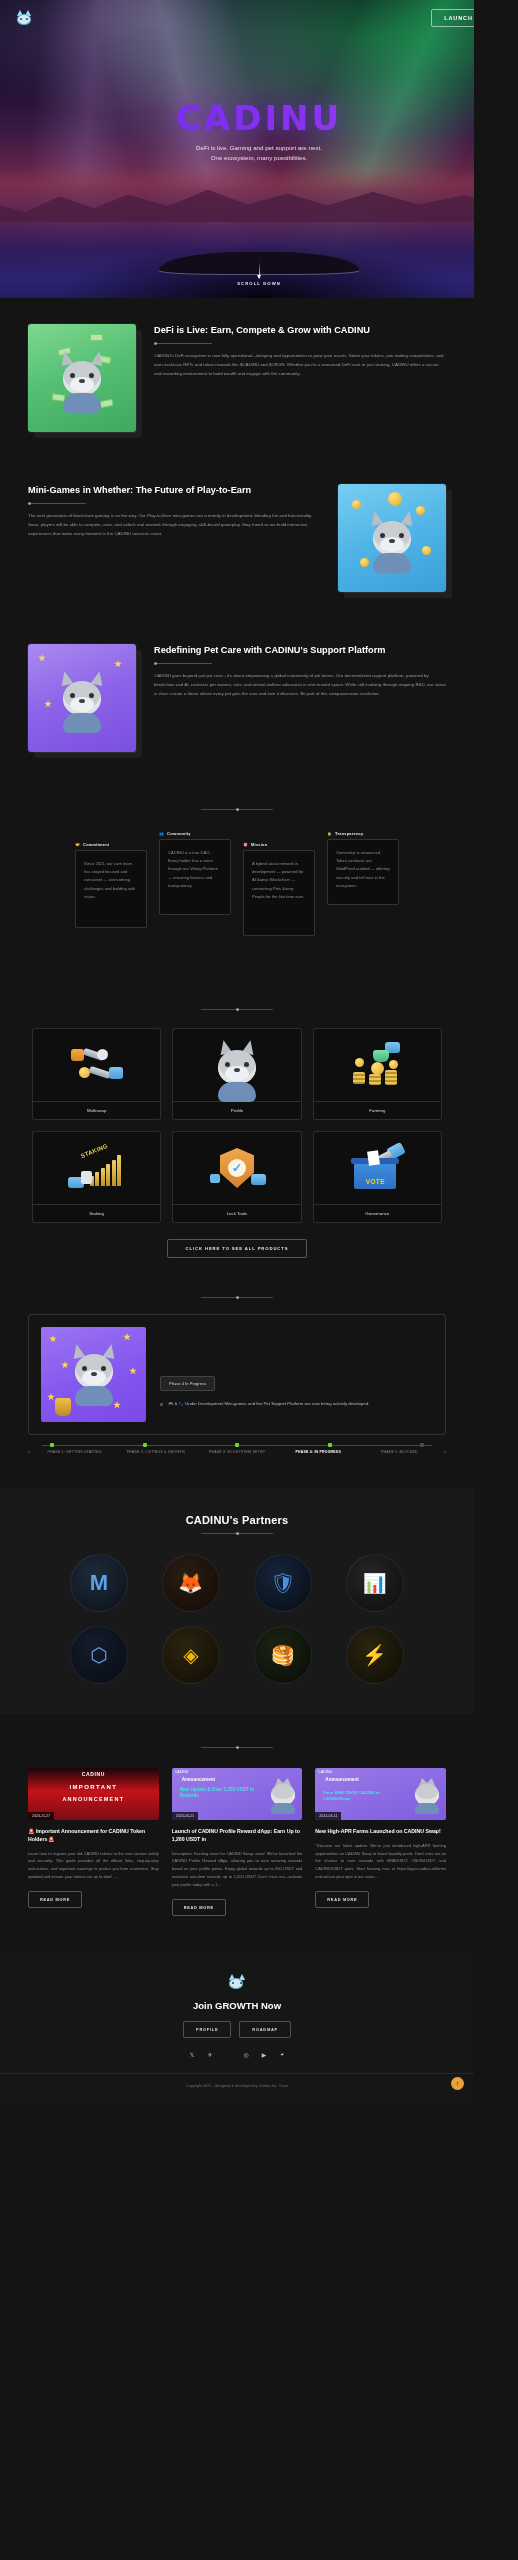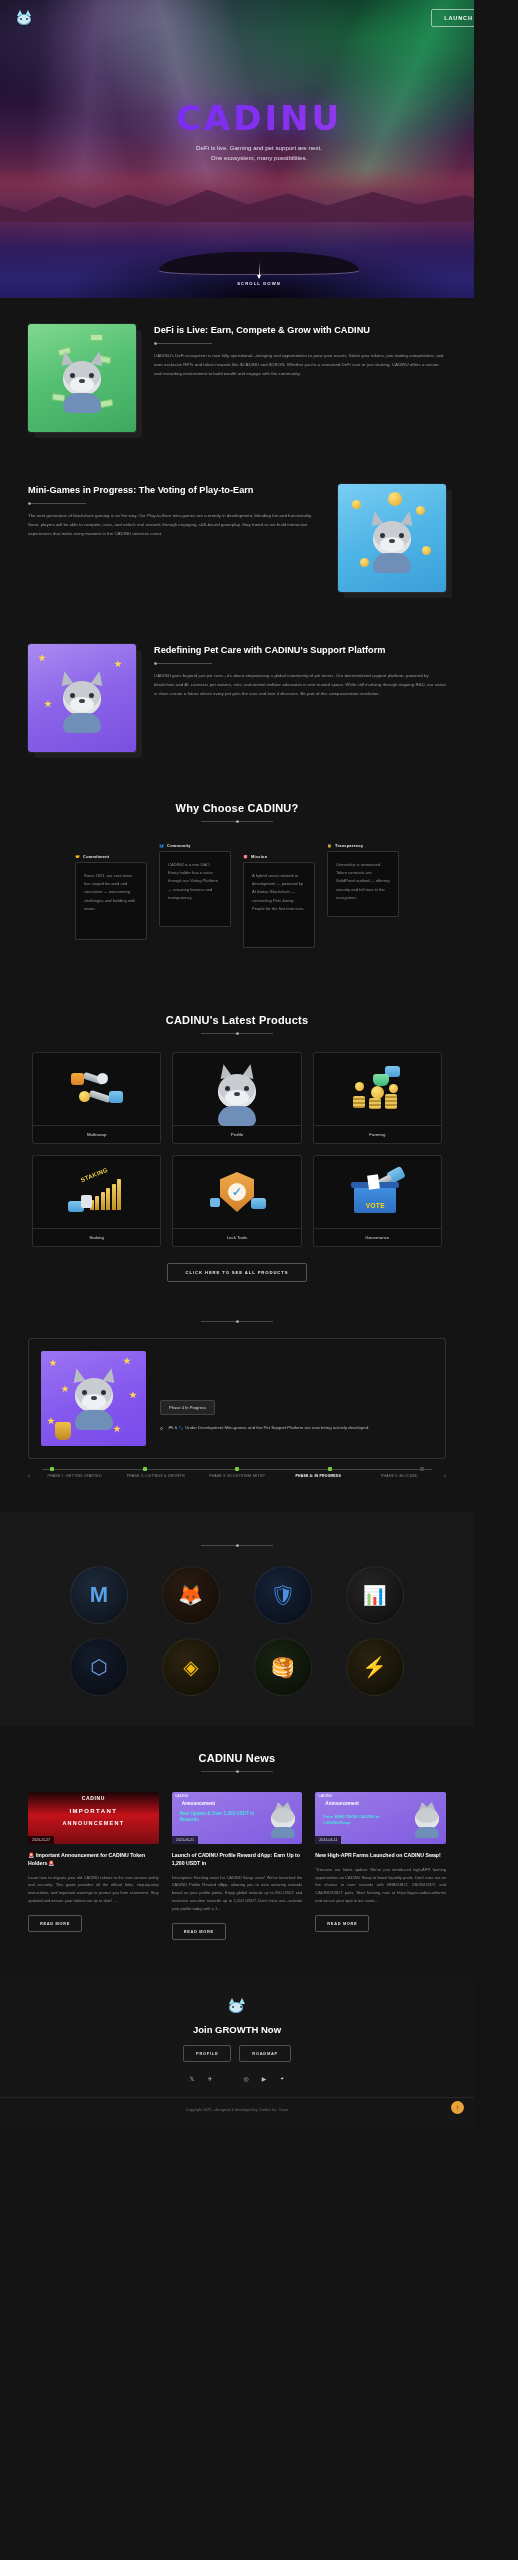--- a/index.html
+++ b/index.html
@@ -274,21 +274,21 @@
           <div class="ear r"></div>
         <div class="face"></div>
           <div class="snout"></div>
         <div class="eye l"></div>
           <div class="eye r"></div>
           <div class="nose"></div>
         <div class="body"></div>
       </div>
     </div>
     <div class="feat-text">
-      <div class="feat-title">Mini-Games in Progress: The Voting of Play-to-Earn</div>
+      <div class="feat-title">Mini-Games in Whether: The Future of Play-to-Earn</div>
       <div class="feat-rule"></div>
       <div class="feat-body">The next generation of blockchain gaming is on the way. Our Play-to-Earn mini-games are currently in development, blending fun and functionality. Soon, players will be able to compete, earn, and unlock real rewards through engaging, skill-based gameplay. Stay tuned as we build interactive experiences that make every moment in the CADINU universe count.</div>
     </div>
   </section>
 
   <section class="feature">
     <div class="feat-img fi-purple">
       <div class="star" style="left:10px;top:10px;"></div>
       <div class="star" style="left:86px;top:16px;"></div>
       <div class="star" style="left:16px;top:56px;"></div>
@@ -304,21 +304,20 @@
       </div>
     </div>
     <div class="feat-text">
       <div class="feat-title">Redefining Pet Care with CADINU's Support Platform</div>
       <div class="feat-rule"></div>
       <div class="feat-body">CADINU goes beyond just pet care—it's about empowering a global community of pet lovers. Our decentralized support platform, powered by blockchain and AI, connects pet owners, vets, and animal welfare advocates in one trusted space. While still evolving through ongoing R&amp;D, our vision is clear: create a future where every pet gets the care and love it deserves. Be part of this compassionate revolution.</div>
     </div>
   </section>
 
   <section class="section">
-    <div class="sec-title">Why Choose CADINU?</div>
     <div class="sec-rule"></div>
     <div class="why-wrap">
       <div class="why-card h1">
         <div class="why-tag">
           <span>🤝</span>
           <span>Commitment</span>
         </div>
         <div class="why-box">Since 2021, our core team has stayed focused and consistent — overcoming challenges and building with vision.</div>
       </div>
       <div class="why-card h2 lift">
@@ -339,21 +338,20 @@
         <div class="why-tag">
           <span>🔒</span>
           <span>Transparency</span>
         </div>
         <div class="why-box">Ownership is renounced. Token contracts are SolidProof audited — offering security and full trust in the ecosystem.</div>
       </div>
     </div>
   </section>
 
   <section class="section">
-    <div class="sec-title">CADINU's Latest Products</div>
     <div class="sec-rule"></div>
     <div class="prod-grid">
 
       <div class="prod-card">
         <div class="prod-art">
           <div style="position:relative;width:56px;height:44px;">
             <div class="cyl armgrey" style="position:absolute;left:14px;top:8px;width:22px;height:7px;transform:rotate(18deg);"></div>
             <div class="cyl" style="position:absolute;left:2px;top:6px;width:13px;height:12px;background:linear-gradient(180deg,#f5a93a,#d8852a);border-radius:3px;"></div>
             <div class="cyl" style="position:absolute;left:28px;top:6px;width:11px;height:11px;background:#e4e9ed;border-radius:50%;"></div>
             <div class="cyl armgrey" style="position:absolute;left:20px;top:26px;width:22px;height:7px;transform:rotate(18deg);"></div>
@@ -497,20 +495,21 @@
         <div class="rm-lab">PHASE 1: GETTING STARTED</div>
         <div class="rm-lab">PHASE 2: LISTINGS &amp; GROWTH</div>
         <div class="rm-lab">PHASE 3: ECOSYSTEM SETUP</div>
         <div class="rm-lab active">PHASE 4: IN PROGRESS</div>
         <div class="rm-lab">PHASE 5: BLOCKED</div>
       </div>
     </div>
   </section>
 
   <section class="partners">
+    <div class="sec-title">CADINU's Partners</div>
     <div class="sec-rule"></div>
     <div class="part-grid">
       <div class="part-logo" style="background:radial-gradient(circle at 40% 35%,#1e2a3a,#0b1018);">
         <span style="color:#5aa0ea;font-size:22px;font-weight:700;">M</span>
       </div>
       <div class="part-logo" style="background:radial-gradient(circle at 40% 35%,#2a1c12,#120b07);">
         <span style="font-size:20px;">🦊</span>
       </div>
       <div class="part-logo" style="background:radial-gradient(circle at 40% 35%,#16243a,#070c14);">
         <span style="font-size:20px;color:#4a8fe0;">🛡</span>
@@ -527,21 +526,20 @@
       <div class="part-logo" style="background:radial-gradient(circle at 40% 35%,#1a2414,#080c05);">
         <span style="font-size:19px;">🥞</span>
       </div>
       <div class="part-logo" style="background:radial-gradient(circle at 40% 35%,#2a2410,#0d0b04);">
         <span style="font-size:20px;color:#f2d23a;">⚡</span>
       </div>
     </div>
   </section>
 
   <section class="news">
-    <div class="sec-title">CADINU News</div>
     <div class="sec-rule"></div>
     <div class="news-grid">
 
       <article>
         <div class="news-thumb nt-red">
           <div style="position:absolute;left:0;right:0;top:3px;text-align:center;font-size:5px;font-weight:800;color:#fff;letter-spacing:.6px;">CADINU</div>
           <div style="position:absolute;left:0;right:0;top:16px;text-align:center;font-size:6px;font-weight:800;color:#fff;letter-spacing:1.4px;">IMPORTANT</div>
           <div style="position:absolute;left:0;right:0;top:28px;text-align:center;font-size:5.5px;font-weight:800;color:#fff;letter-spacing:1.2px;">ANNOUNCEMENT</div>
           <div class="news-date">2024-11-27</div>
         </div>

